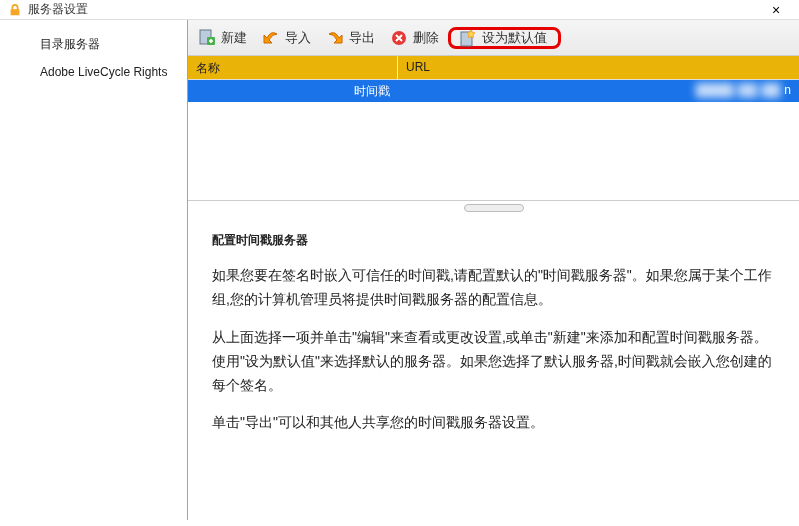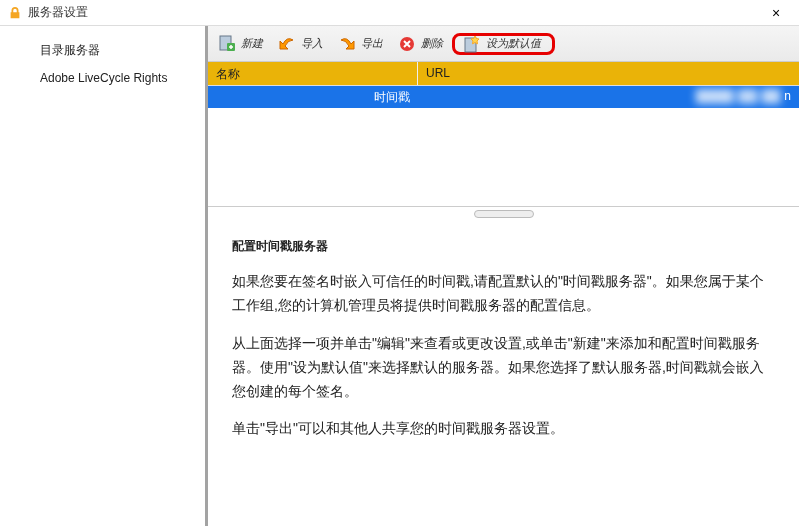--- a/index.html
+++ b/index.html
@@ -5,21 +5,21 @@
 * { margin: 0; padding: 0; box-sizing: border-box; }
 body {
   font-family: "Microsoft YaHei", "SimSun", sans-serif;
   font-size: 12px;
   background: #fff;
   width: 799px;
   height: 526px;
   overflow: hidden;
 }
 .titlebar {
-  height: 26px;
+  height: 20px;
   display: flex;
   align-items: center;
   padding: 0 8px;
   border-bottom: 1px solid #ddd;
 }
 .titlebar-icon {
   width: 14px; height: 14px;
   margin-right: 6px;
   display: inline-flex;
 }
@@ -27,22 +27,22 @@
 .close-btn {
   width: 30px; height: 20px;
   display: flex; align-items: center; justify-content: center;
   font-size: 14px; cursor: default;
 }
 .main {
   display: flex;
   height: calc(100% - 26px);
 }
 .sidebar {
-  width: 208px;
-  border-right: 3px solid #a3a3a3;
+  width: 188px;
+  border-right: 1px solid #a3a3a3;
   padding-top: 10px;
 }
 .sidebar-item {
   padding: 6px 10px 6px 40px;
   font-size: 12px;
   color: #222;
   cursor: default;
 }
 .content {
   flex: 1;
@@ -63,21 +63,21 @@
   padding: 2px 8px 2px 4px;
   margin: 0 1px;
   cursor: default;
   height: 30px;
 }
 .tb-btn .ico {
   width: 20px; height: 20px;
   margin-right: 4px;
   display: inline-flex; align-items: center; justify-content: center;
 }
-.tb-btn span.lbl { font-size: 11px; color: #333; font-style: italic; }
+.tb-btn span.lbl { font-size: 13px; color: #333; }
 .highlight-box {
   border: 3px solid #e60000;
   border-radius: 8px;
   padding: 8px 2px;
   height: 16px;
   display: flex;
   align-items: center;
 }
 .table-head {
   display: flex;

